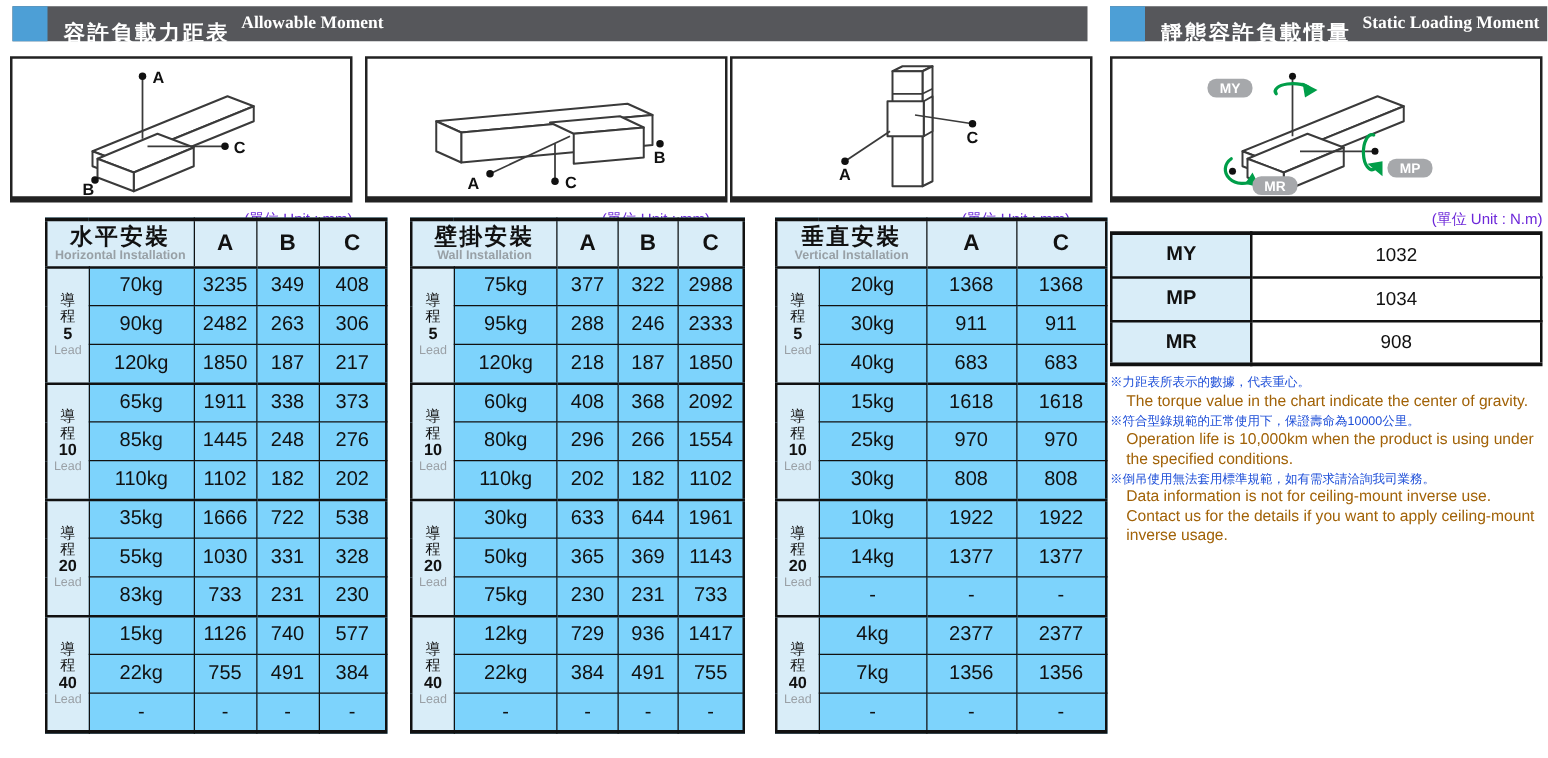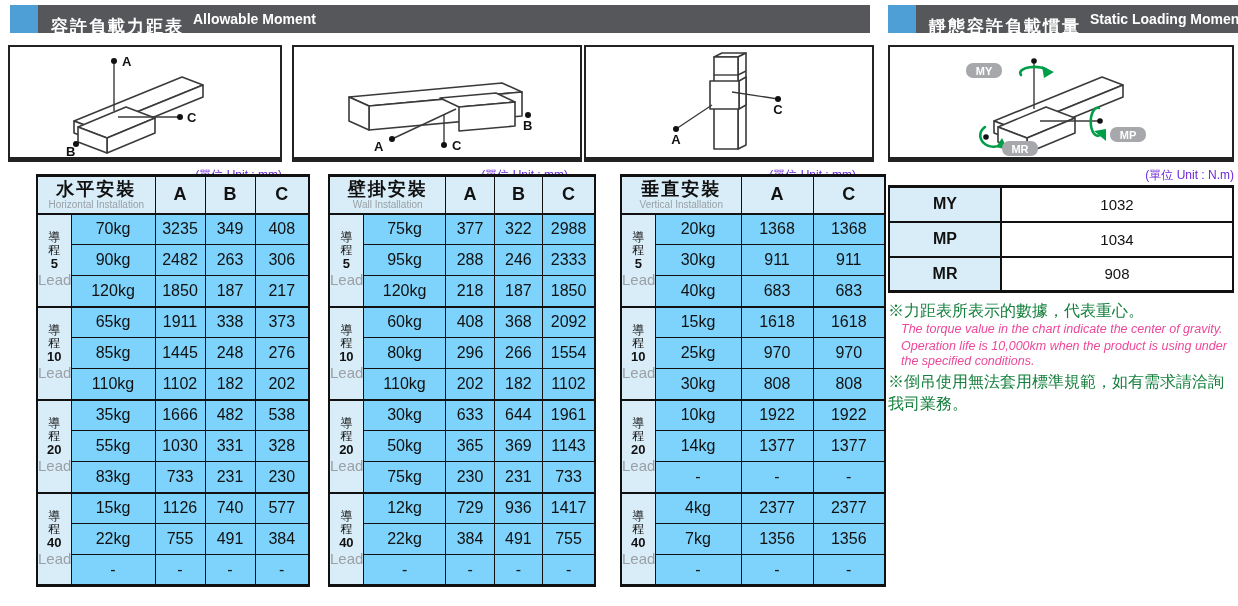--- a/index.html
+++ b/index.html
@@ -5,21 +5,21 @@
   * { box-sizing: border-box; }
   html,body { margin:0; padding:0; }
   body {
     width:1238px; height:606px; position:relative; overflow:hidden;
     background:#ffffff; font-family:"Liberation Sans", sans-serif; color:#111;
   }
   
   .hbar { position:absolute; top:5px; height:28px; background:#56575b; display:flex; align-items:center; }
   .hbar .sq { width:28px; height:28px; background:#4d9fd6; flex:none; }
   .hbar .zh { color:#fff; font-weight:bold; font-size:17px; margin-left:13px; letter-spacing:2px; white-space:nowrap;margin-top:14px; }
-  .hbar .en { color:#fff; font-weight:bold; font-size:14px; margin-left:9px; white-space:nowrap; }
+  .hbar .en { color:#fff; font-weight:bold; font-size:14px; margin-left:9px; white-space:nowrap;font-family:Liberation Serif, serif; }
   #bar-left  { left:10px;  width:860px; }
   #bar-right { left:888px; width:350px; }
 
   
   .dbox { position:absolute; top:45px; height:117px; background:#fff;
           border:2px solid #222; border-bottom-width:5px; }
   #dbox1 { left:8px;   width:274px; }
   #dbox2 { left:292px; width:290px; }
   #dbox3 { left:584px; width:290px; }
   #dbox4 { left:888px; width:346px; }
@@ -40,41 +40,41 @@
 
   
   .load-table { position:absolute; top:174px; border-collapse:collapse; table-layout:fixed; background:#7dd3fc;
                 border:2px solid #111; border-top-width:3px; border-bottom-width:3px;margin-left:28px; }
   #table1 { left:8px;   width:274px; }
   #table2 { left:300px; width:268px; }
   #table3 { left:592px; width:264px; }
   .load-table th, .load-table td { border:1px solid #111; text-align:center; vertical-align:middle; padding:0; }
   .load-table thead th { background:#d9edf8; height:38px; border-bottom:2px solid #111; }
   .name-th .t-zh { font-size:18px; font-weight:bold; line-height:1.08; letter-spacing:2px; }
-  .name-th .t-en { font-size:10px; font-weight:normal; color:#98a0a6; line-height:1.1; }
+  .name-th .t-en { font-size:10px; font-weight:bold; color:#98a0a6; line-height:1.1; }
   .col-th { font-size:18px; font-weight:bold; }
   .load-table tbody td { height:31px; font-size:16px; }
   .lead-cell { background:#d9edf8; }
   .lead-zh { font-size:12px; line-height:1.1; }
   .lead-num { font-size:13px; font-weight:bold; line-height:1.15; }
-  .lead-en { font-size:15px; color:#9aa0a6; line-height:1.1; }
+  .lead-en { font-size:10px; color:#9aa0a6; line-height:1.1; }
   tr.group-start td { border-top:2px solid #111; }
 
   
   .static-table { position:absolute; left:888px; top:185px; width:346px; border-collapse:collapse; background:#fff;
                   border:2px solid #111; border-top-width:3px; border-bottom-width:3px; }
   .static-table th, .static-table td { border:2px solid #111; text-align:center; vertical-align:middle; height:35px; }
   .static-table th { background:#d9edf8; width:112px; font-size:16px; font-weight:bold; }
   .static-table td { font-size:15px; }
 
   
   .notes { position:absolute; left:888px; top:300px; width:350px; }
   .note { margin:0 0 1px 0; }
-  .note-zh { color:#15803d; font-size:16px; line-height:1.35; }
-  .note-en { color:#ec4899; font-size:12.5px; line-height:1.22; padding-left:13px; margin-bottom:2px;font-style:italic; }
+  .note-zh { color:#1d4ed8; font-size:10px; line-height:1.35; }
+  .note-en { color:#a16207; font-size:12.5px; line-height:1.22; padding-left:13px; margin-bottom:2px; }
 </style>
 </head>
 <body>
 
 <div class="hbar" id="bar-left">
   <div class="sq"></div>
   <div class="zh">容許負載力距表</div>
   <div class="en">Allowable Moment</div>
 </div>
 <div class="hbar" id="bar-right">
@@ -249,21 +249,21 @@
         <td class="val-cell">202</td>
       </tr>
       <tr class="group-start">
         <td rowspan="3" class="lead-cell">
           <div class="lead-zh">導<br>程</div>
           <div class="lead-num">20</div>
           <div class="lead-en">Lead</div>
         </td>
         <td class="load-cell">35kg</td>
         <td class="val-cell">1666</td>
-        <td class="val-cell">482</td>
+        <td class="val-cell">722</td>
         <td class="val-cell">538</td>
       </tr>
       <tr>
         <td class="load-cell">55kg</td>
         <td class="val-cell">1030</td>
         <td class="val-cell">331</td>
         <td class="val-cell">328</td>
       </tr>
       <tr>
         <td class="load-cell">83kg</td>
@@ -529,18 +529,20 @@
       </tr>
     </tbody>
 </table>
 
 <div class="notes">
     <div class="note">
       <div class="note-zh">※力距表所表示的數據，代表重心。</div>
       <div class="note-en">The torque value in the chart indicate the center of gravity.</div>
     </div>
     <div class="note">
+      <div class="note-zh">※符合型錄規範的正常使用下，保證壽命為10000公里。</div>
       <div class="note-en">Operation life is 10,000km when the product is using under the specified conditions.</div>
     </div>
     <div class="note">
       <div class="note-zh">※倒吊使用無法套用標準規範，如有需求請洽詢我司業務。</div>
+      <div class="note-en">Data information is not for ceiling-mount inverse use. Contact us for the details if you want to apply ceiling-mount inverse usage.</div>
     </div>
   </div>
 
 </body></html>

